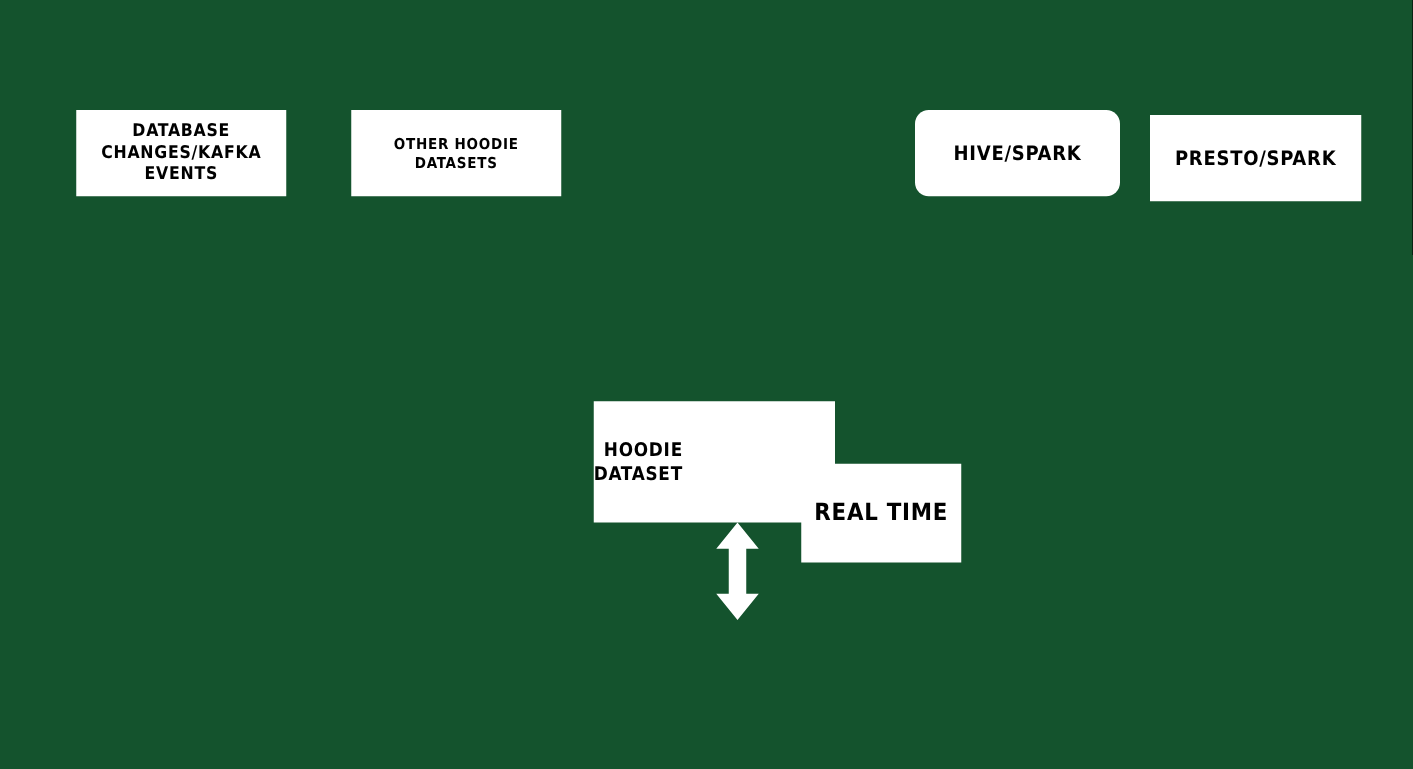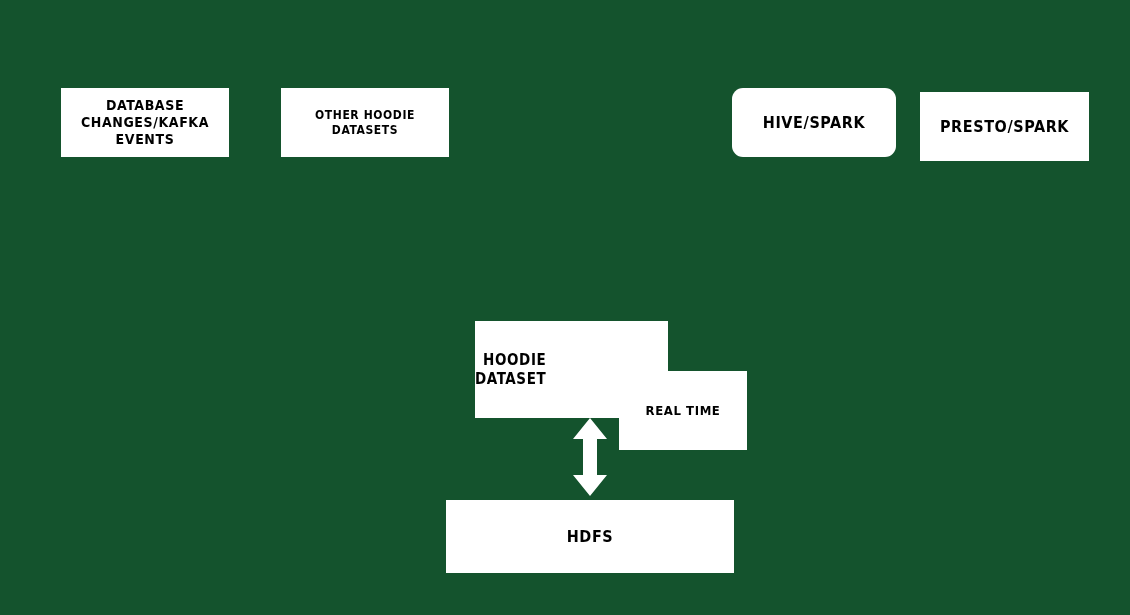--- a/index.html
+++ b/index.html
@@ -70,22 +70,22 @@
   #node-hoodie-dataset .label {
     padding: 0 7px 0 0;
     text-align: right;
   }
   #node-read-optimized {
     left: 641px; top: 288px; width: 128px; height: 83px;
     border-bottom: 3px solid #000000;
     font-size: 15px;
   }
   #node-real-time {
-    left: 619px; top: 371px; width: 128px; height: 79px;
-    font-size: 13px;
+    left: 641px; top: 371px; width: 128px; height: 79px;
+    font-size: 19px;
   }
   
   #node-hdfs {
     left: 446px; top: 500px; width: 288px; height: 73px;
     font-size: 16px;
   }
   
   #arrow-hoodie-hdfs {
     position: absolute;
     left: 569px;
@@ -126,23 +126,20 @@
   <div class="node" id="node-hoodie-dataset">
     <span class="label">HOODIE
 DATASET</span>
   </div>
 
 
   <div class="node" id="node-real-time">
     <span class="label">REAL TIME</span>
   </div>
 
-  <div class="node" id="node-hdfs">
-    <span class="label">HDFS</span>
-  </div>
 
   <div id="arrow-hoodie-hdfs">
     <svg viewBox="0 0 42 80" xmlns="http://www.w3.org/2000/svg" aria-hidden="true">
       <polygon points="21,1 38,22 28,22 28,58 38,58 21,79 4,58 14,58 14,22 4,22" fill="#ffffff"></polygon>
     </svg>
   </div>
 
 </div>
 
 </body></html>

